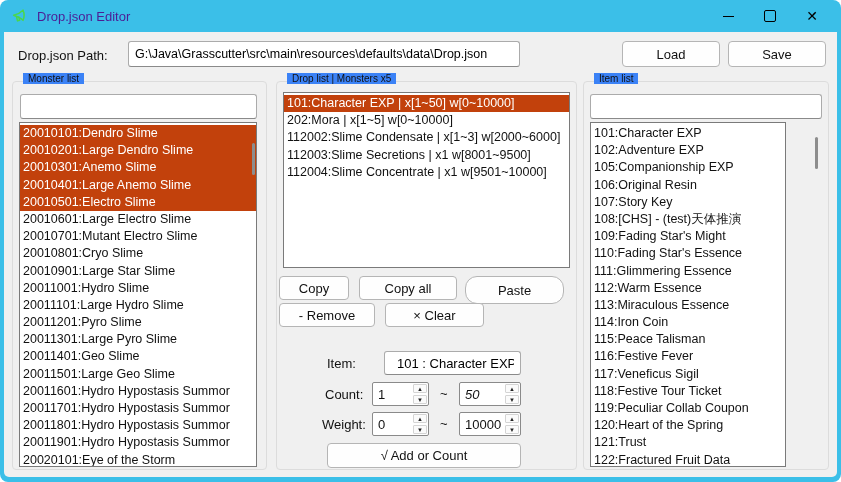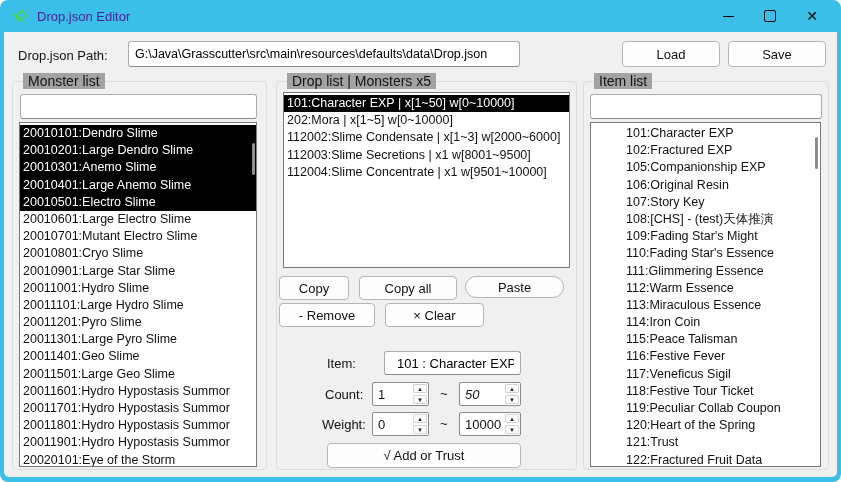--- a/index.html
+++ b/index.html
@@ -24,27 +24,27 @@
   .tbox {
     position:absolute; background:#fff; border:1px solid #ababab; border-bottom-color:#8a8a8a;
     border-radius:3px; font-family:"Liberation Sans",sans-serif; font-size:12.5px; padding:0 6px; outline:none; box-sizing:border-box;
   }
   .btn {
     position:absolute; background:#fefefe; border:1px solid #b5b5b5; border-radius:4px;
     font-size:13px; display:flex; align-items:center; justify-content:center; box-sizing:border-box; cursor:default;
     color:#111;
   }
   .group { position:absolute; border:1px solid #dcdcdc; border-radius:4px; box-sizing:border-box; }
-  .group-label { position:absolute; top:-9px; left:10px; background:#a3a3a3; padding:0 5px; font-size:14px; white-space:nowrap; }
+  .group-label { position:absolute; top:-9px; left:10px; background:#3b82f6; padding:0 5px; font-size:10px; white-space:nowrap; }
   .listbox {
     position:absolute; background:#fff; border:1px solid #7a7a7a; box-sizing:border-box;
     overflow:hidden; padding-top:2px;
   }
   .list-row { height:17.2px; line-height:17.2px; font-size:12.5px; padding:0 3px; white-space:nowrap; overflow:hidden; }
-  .list-row.selected { background:#000000; color:#fff; }
+  .list-row.selected { background:#c2410c; color:#fff; }
   .scroll-thumb { position:absolute; width:3px; height:32px; background:#8d8d8d; border-radius:2px; }
   
   .spinbox { position:absolute; background:#fff; border:1px solid #8a8a8a; box-sizing:border-box; display:flex; border-radius:2px; }
   .spin-value { flex:1; font-size:13px; padding-left:5px; display:flex; align-items:center; overflow:hidden; }
   .spin-arrows { width:16px; display:flex; flex-direction:column; }
   .spin-btn { flex:1; margin:1px 1px; border:1px solid #d4d4d4; border-radius:1px; background:#fbfbfb;
     display:flex; align-items:center; justify-content:center; font-size:6px; color:#222; line-height:1; }
   .center-text { text-align:center;padding-left:12px; }
 </style>
 </head>
@@ -114,21 +114,21 @@
   <div class="listbox" style="left:283px; top:92px; width:287px; height:176px;">
       <div class="list-row selected">101:Character EXP | x[1~50] w[0~10000]</div>
       <div class="list-row">202:Mora | x[1~5] w[0~10000]</div>
       <div class="list-row">112002:Slime Condensate | x[1~3] w[2000~6000]</div>
       <div class="list-row">112003:Slime Secretions | x1 w[8001~9500]</div>
       <div class="list-row">112004:Slime Concentrate | x1 w[9501~10000]</div>
     </div>
 
   <div class="btn" style="left:359px; top:276px; width:98px; height:24px;">Copy all</div>
   <div class="btn" style="left:279px; top:276px; width:70px; height:24px;">Copy</div>
-  <div class="btn" style="left:465px; top:276px; width:99px; height:22px;border-radius:12px;">Paste</div>
+  <div class="btn" style="left:465px; top:276px; width:99px; height:28px;border-radius:12px;">Paste</div>
   <div class="btn" style="left:279px; top:303px; width:96px; height:24px;">- Remove</div>
   <div class="btn" style="left:385px; top:303px; width:99px; height:24px;">× Clear</div>
 
   <span class="lbl" style="left:327px; top:356px;">Item:</span>
   <input class="tbox center-text" style="left: 384px; top: 351px; width: 137px; height: 24px; font-size: 13px;" value="101 : Character EXP">
 
   <span class="lbl" style="left:325px; top:387px;">Count:</span>
   <div class="spinbox" style="left:372px; top:382px; width:57px; height:24px;">
     <span class="spin-value">1</span>
     <span class="spin-arrows">
@@ -155,29 +155,29 @@
   </div>
   <span class="lbl" style="left:440px; top:416px;">~</span>
   <div class="spinbox" style="left:459px; top:412px; width:62px; height:24px;">
     <span class="spin-value">10000</span>
     <span class="spin-arrows">
       <span class="spin-btn">▲</span>
       <span class="spin-btn">▼</span>
     </span>
   </div>
 
-  <div class="btn" style="left:327px; top:443px; width:194px; height:25px;">√ Add or Trust</div>
+  <div class="btn" style="left:327px; top:443px; width:194px; height:25px;">√ Add or Count</div>
 
   <div class="group" style="left:583px; top:81px; width:246px; height:389px;">
     <span class="group-label">Item list</span>
   </div>
   <input class="tbox" style="left: 590px; top: 94px; width: 232px; height: 25px;" value="">
-  <div class="listbox" style="left:590px; top:122px; width:231px; height:345px;padding-left:32px;">
+  <div class="listbox" style="left:590px; top:122px; width:196px; height:345px;">
       <div class="list-row">101:Character EXP</div>
-      <div class="list-row">102:Fractured EXP</div>
+      <div class="list-row">102:Adventure EXP</div>
       <div class="list-row">105:Companionship EXP</div>
       <div class="list-row">106:Original Resin</div>
       <div class="list-row">107:Story Key</div>
       <div class="list-row">108:[CHS] - (test)天体推演</div>
       <div class="list-row">109:Fading Star's Might</div>
       <div class="list-row">110:Fading Star's Essence</div>
       <div class="list-row">111:Glimmering Essence</div>
       <div class="list-row">112:Warm Essence</div>
       <div class="list-row">113:Miraculous Essence</div>
       <div class="list-row">114:Iron Coin</div>

